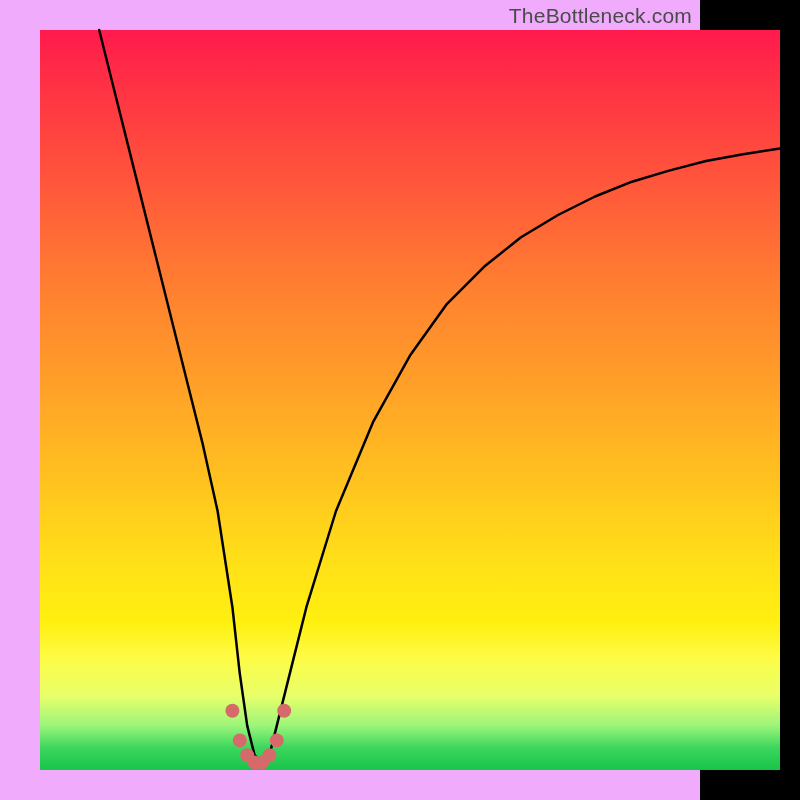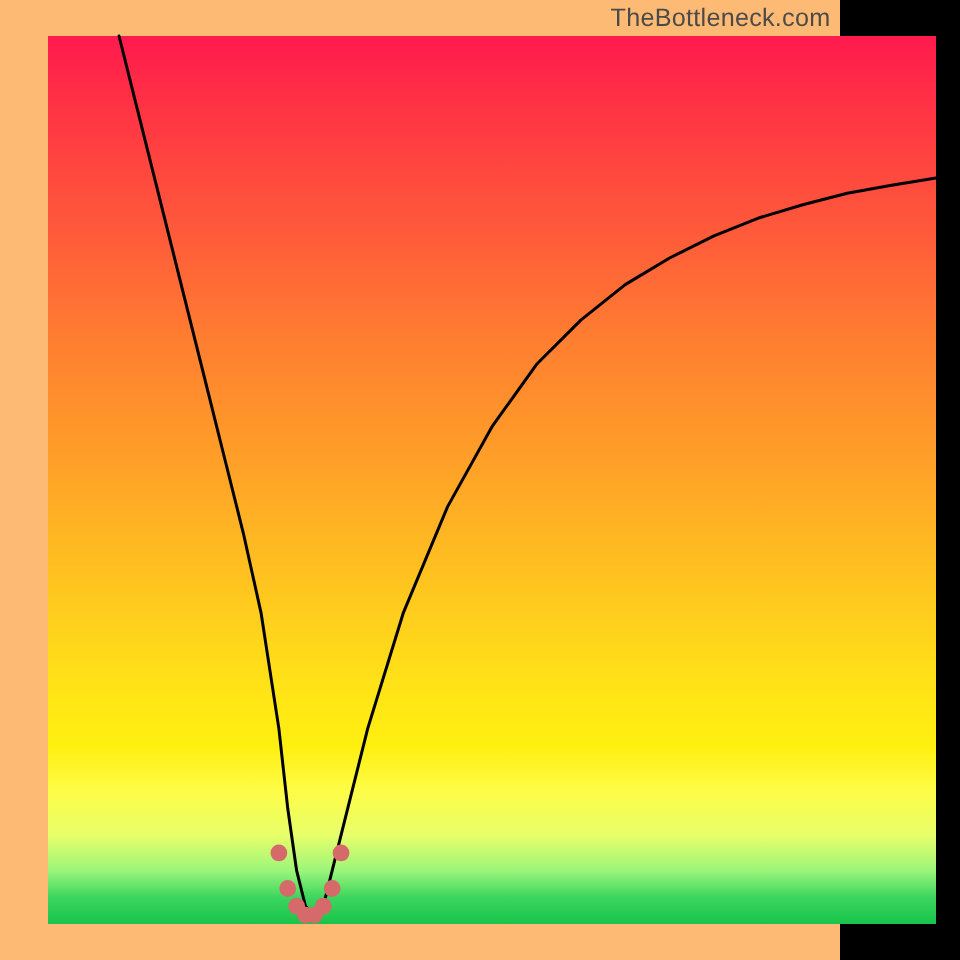--- a/index.html
+++ b/index.html
@@ -10,21 +10,21 @@
     overflow: hidden;
     background: #000;
     font-family: Arial, Helvetica, sans-serif;
   }
   .frame {
     position: absolute;
     left: 0;
     top: 0;
     width: 700px;
     height: 800px;
-    background: #fdba74;
+    background: #f0abfc;
   }
   .plot {
     position: absolute;
     left: 40px;
     top: 30px;
     width: 740px;
     height: 740px;
     
     background: linear-gradient(
       to bottom,

